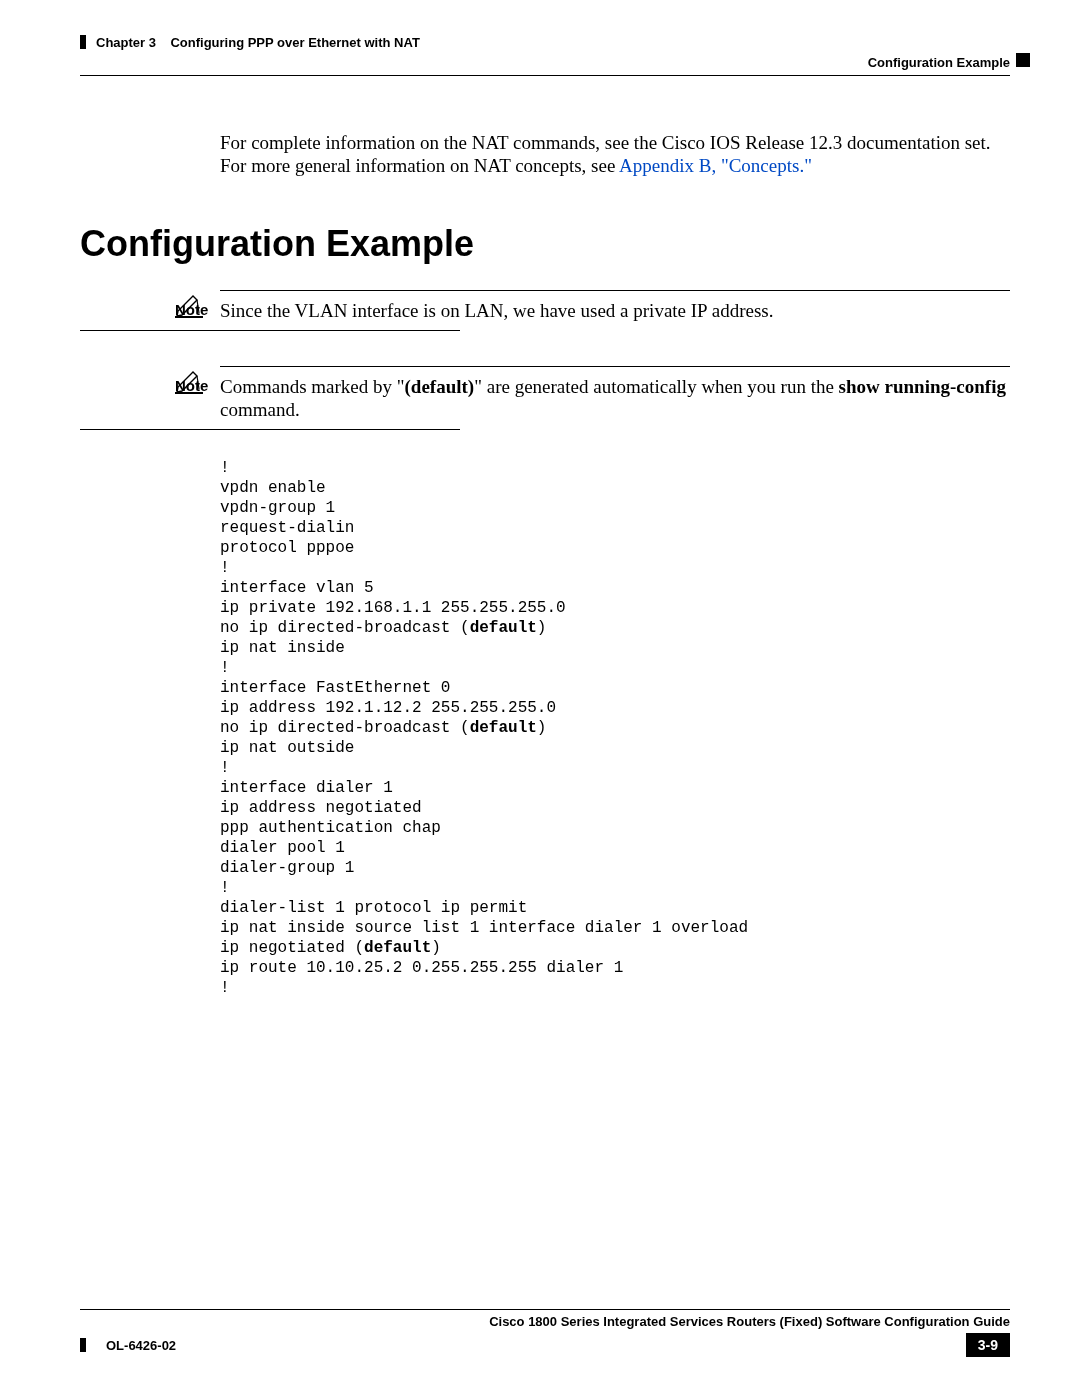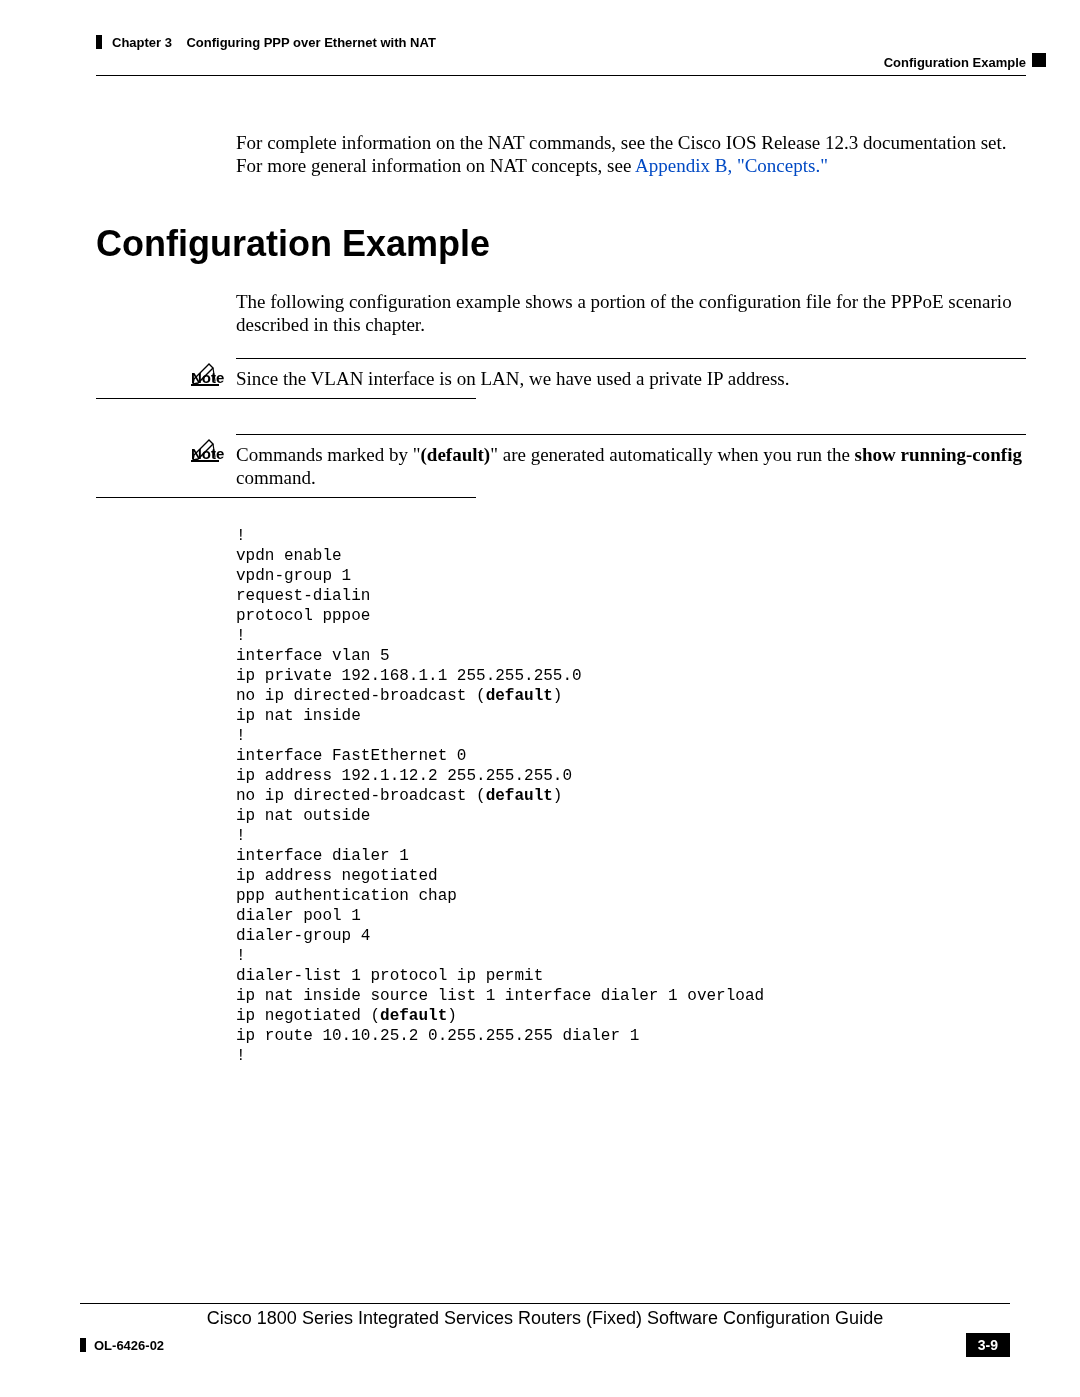--- a/index.html
+++ b/index.html
@@ -4,21 +4,21 @@
   <style>
     * { margin:0; padding:0; box-sizing:border-box; }
     body {
       width:1080px; height:1397px;
       background:#fff;
       font-family:"Times New Roman", Times, serif;
       color:#000;
       position:relative;
     }
     .page {
-      position:absolute; left:96px; top:35px;
+      position:absolute; left:80px; top:35px;
       width:930px;
     }
     
     .hdr { position:relative; height:35px; }
     .hdr-rule-thick {
       position:absolute; left:0; top:0; width:6px; height:14px;
       background:#000;
     }
     .hdr-text {
       position:absolute; left:16px; top:0;
@@ -113,32 +113,32 @@
     .ftr {
       position:absolute;
       left:80px; right:70px;
       bottom:40px;
     }
     .ftr-line {
       border-top:1px solid #000;
       margin-bottom:4px;
     }
     .ftr-title {
-      text-align:center;
-      font-family:Arial,Helvetica,sans-serif;
-      font-weight:normal; font-size:18px;
+      text-align:right;
+      font-family:Arial,Helvetica,sans-serif;
+      font-weight:bold; font-size:13px;
     }
     .ftr-row {
       display:flex; justify-content:space-between; align-items:center;
       margin-top:4px;
     }
     .ftr-doc {
       font-family:Arial,Helvetica,sans-serif;
       font-weight:bold; font-size:13px;
-      display:flex; align-items:center; gap:8px;
+      display:flex; align-items:center; gap:20px;
     }
     .ftr-block {
       width:6px; height:14px; background:#000;
     }
     .ftr-page {
       background:#000; color:#fff;
       font-family:Arial,Helvetica,sans-serif;
       font-weight:bold; font-size:14px;
       padding:4px 12px;
     }
@@ -159,21 +159,20 @@
   <div class="hdr-line"></div>
 
   <div class="content">
 
     <p class="para-indent">
       <span>For complete information on the NAT commands, see the Cisco IOS Release 12.3 documentation set. For more general information on NAT concepts, see </span><a href="#" class="link">Appendix B, "Concepts."</a>
     </p>
 
     <h1 class="section-title">Configuration Example</h1>
 
-    <p class="para-body">The following configuration example shows a portion of the configuration file for the PPPoE scenario described in this chapter.</p>
 
     <div class="note-block">
       <div class="note-icon">
         <svg width="28" height="28" viewBox="0 0 28 28">
           <path d="M3 21 L18 6 L22 10 L7 25 L2 26 Z" fill="none" stroke="#000" stroke-width="1.4"></path>
           <line x1="0" y1="27" x2="28" y2="27" stroke="#000" stroke-width="2"></line>
           <path d="M22 10 L24 23" fill="none" stroke="#000" stroke-width="1.2"></path>
         </svg>
       </div>
       <div class="note-rule-top"></div>
@@ -215,21 +214,21 @@
 <span>!</span>
 <span>interface FastEthernet 0</span>
 <span>ip address 192.1.12.2 255.255.255.0</span>
 <span>no ip directed-broadcast (</span><span class="b">default</span><span>)</span>
 <span>ip nat outside</span>
 <span>!</span>
 <span>interface dialer 1</span>
 <span>ip address negotiated</span>
 <span>ppp authentication chap</span>
 <span>dialer pool 1</span>
-<span>dialer-group 4</span>
+<span>dialer-group 1</span>
 <span>!</span>
 <span>dialer-list 1 protocol ip permit</span>
 <span>ip nat inside source list 1 interface dialer 1 overload</span>
 <span>ip negotiated (</span><span class="b">default</span><span>)</span>
 <span>ip route 10.10.25.2 0.255.255.255 dialer 1</span>
 <span>!</span></pre>
 
   </div>
 </div>
 

